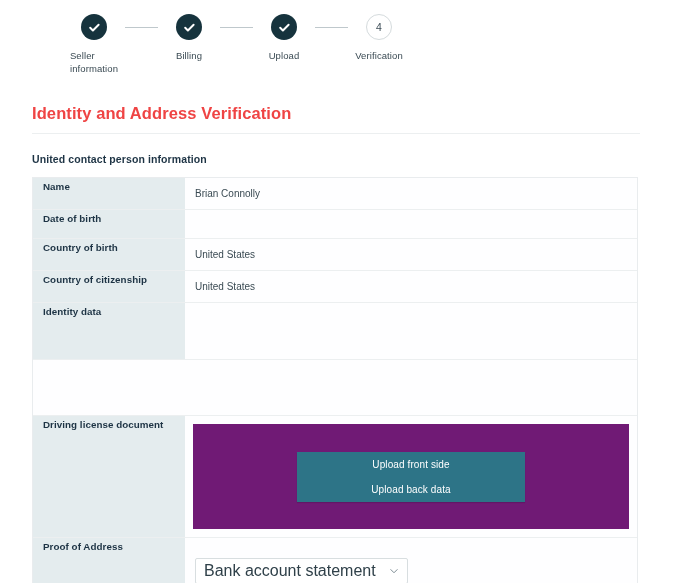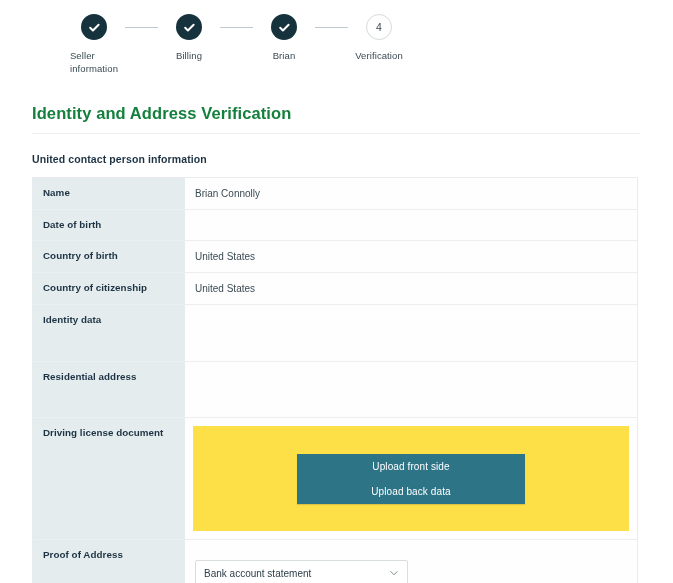--- a/index.html
+++ b/index.html
@@ -96,21 +96,21 @@
     margin-right: 6px;
   }
 
   
   .main-title {
     position: absolute;
     left: 32px;
     top: 104px;
     font-size: 16.5px;
     font-weight: bold;
-    color: #15803d;
+    color: #ef4444;
     letter-spacing: 0.1px;
   }
 
   .title-rule {
     position: absolute;
     left: 32px;
     top: 133px;
     width: 608px;
     height: 1px;
     background: #eceff0;
@@ -141,21 +141,21 @@
     display: flex;
     border-bottom: 1px solid #eceff0;
     background: #fefeff;
   }
 
   .row:last-child { border-bottom: none; }
 
   .row-label {
     flex: 0 0 152px;
     background: #e4ecee;
-    padding: 8px 0 9px 10px;
+    padding: 2px 0 9px 10px;
     font-size: 9.8px;
     font-weight: bold;
     color: #1d3344;
     line-height: 13px;
     letter-spacing: 0.05px;
   }
 
   .row-value {
     flex: 1 1 auto;
     padding: 9px 0 9px 10px;
@@ -171,21 +171,21 @@
   .r-h122 .row-label, .r-h122 .row-value { min-height: 121px; }
   .r-h60  .row-label, .r-h60  .row-value { min-height: 60px; }
 
   
   .upload-cell {
     flex: 1 1 auto;
     padding: 8px 8px 8px 8px;
   }
 
   .upload-panel {
-    background: #fde047;
+    background: #701a75;
     height: 105px;
     display: flex;
     flex-direction: column;
     align-items: center;
     justify-content: center;
     gap: 0;
   }
 
   .upload-btn {
     width: 228px;
@@ -213,21 +213,21 @@
     background: #ffffff;
     border: 1px solid #d8dee0;
     border-radius: 2px;
     display: flex;
     align-items: center;
     padding: 0 8px;
     cursor: pointer;
   }
 
   .select-value {
-    font-size: 10px;
+    font-size: 16px;
     color: #2f4049;
   }
 
   .chevron {
     position: absolute;
     right: 8px;
     top: 50%;
     transform: translateY(-50%);
     width: 10px;
     height: 10px;
@@ -262,21 +262,21 @@
     </div>
 
     <div class="connector"></div>
 
     <div class="step">
       <div class="step-circle done">
         <svg class="check-icon" viewBox="0 0 16 16" aria-hidden="true">
           <path d="M3.4 8.3 L6.3 11.2 L12.4 5.0" fill="none" stroke="#ffffff" stroke-width="2.1" stroke-linecap="round" stroke-linejoin="round"></path>
         </svg>
       </div>
-      <div class="step-label">Brian</div>
+      <div class="step-label">Upload</div>
     </div>
 
     <div class="connector"></div>
 
     <div class="step">
       <div class="step-circle pending">
         <span class="step-num">4</span>
       </div>
       <div class="step-label">Verification</div>
     </div>
@@ -308,21 +308,20 @@
       <div class="row-label">Country of citizenship</div>
       <div class="row-value">United States</div>
     </div>
 
     <div class="row r-h57">
       <div class="row-label">Identity data</div>
       <div class="row-value"></div>
     </div>
 
     <div class="row r-h56">
-      <div class="row-label">Residential address</div>
       <div class="row-value"></div>
     </div>
 
     <div class="row r-h122">
       <div class="row-label">Driving license document</div>
       <div class="upload-cell">
         <div class="upload-panel">
           <button class="upload-btn">Upload front side</button>
           <button class="upload-btn">Upload back data</button>
         </div>

